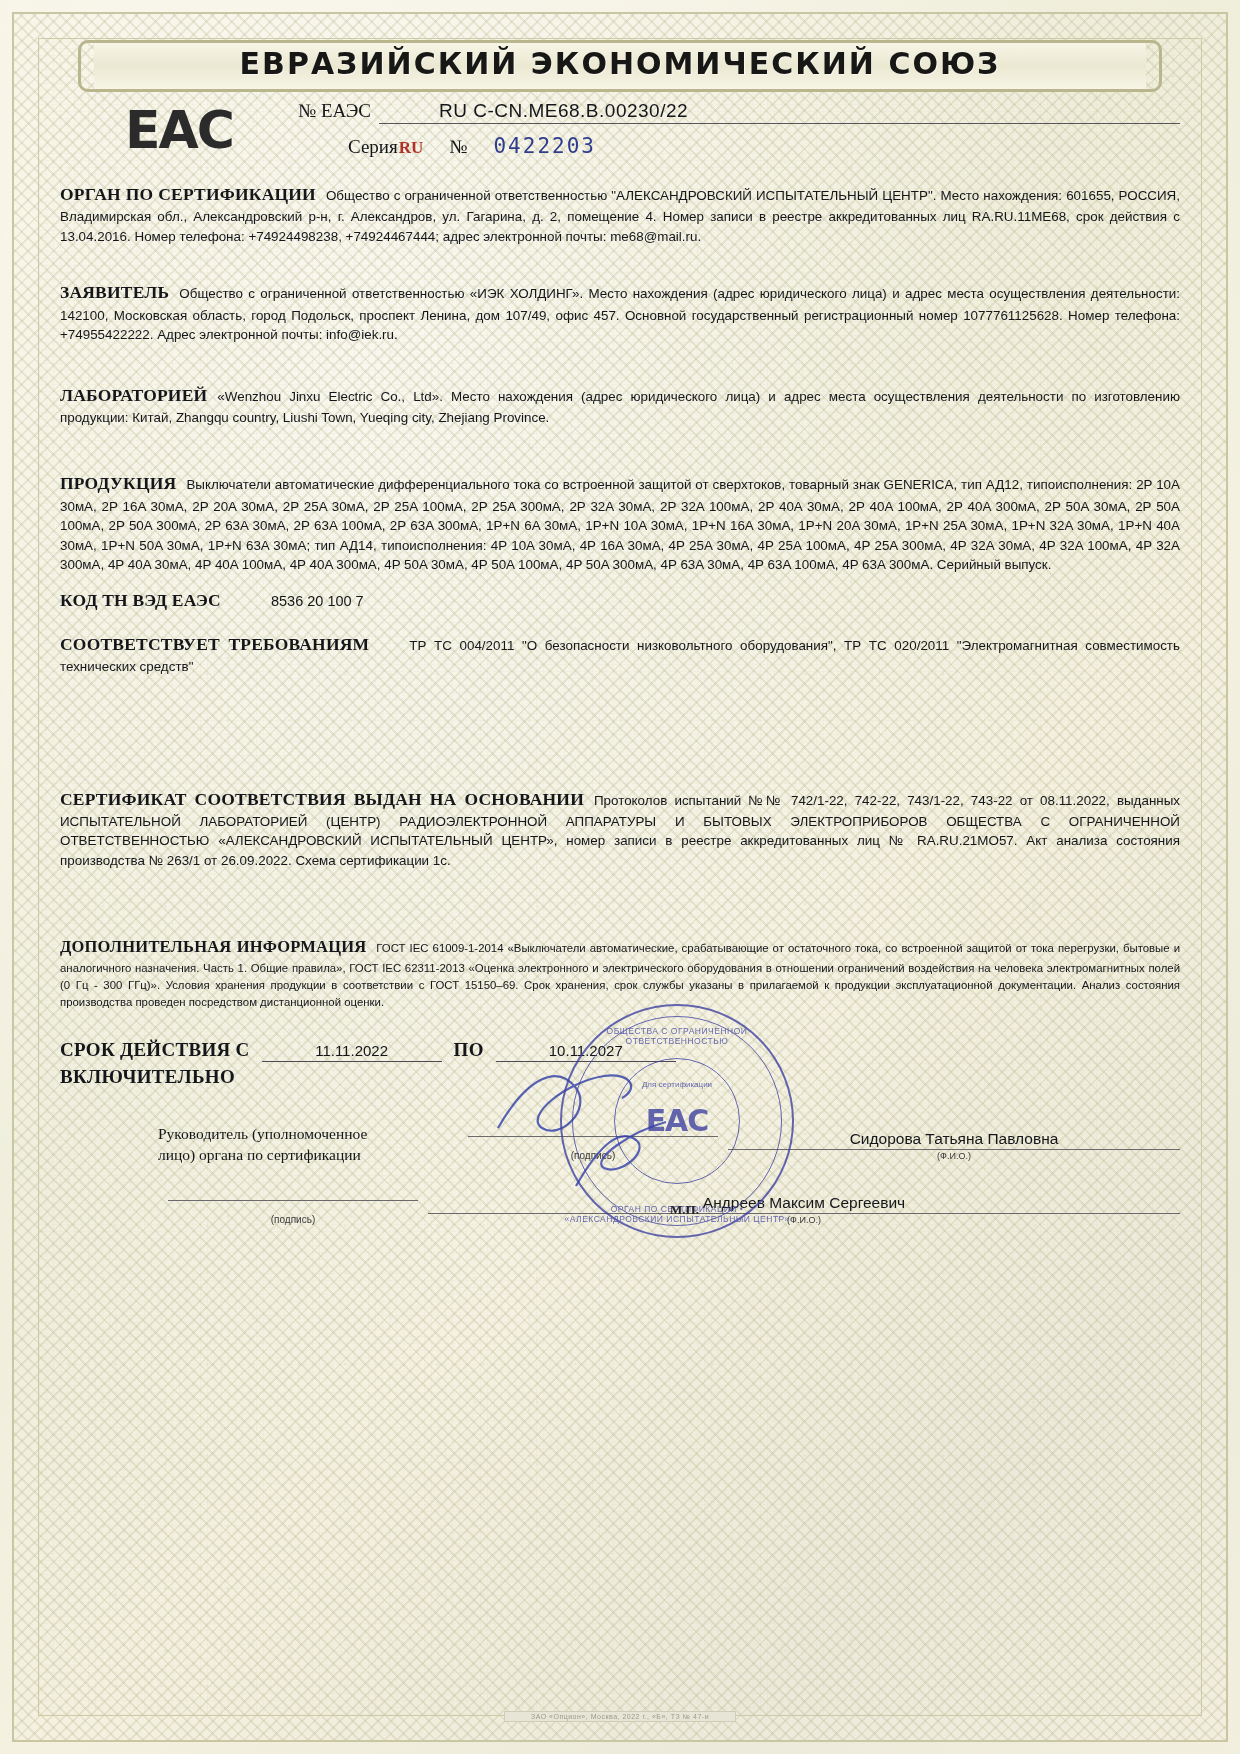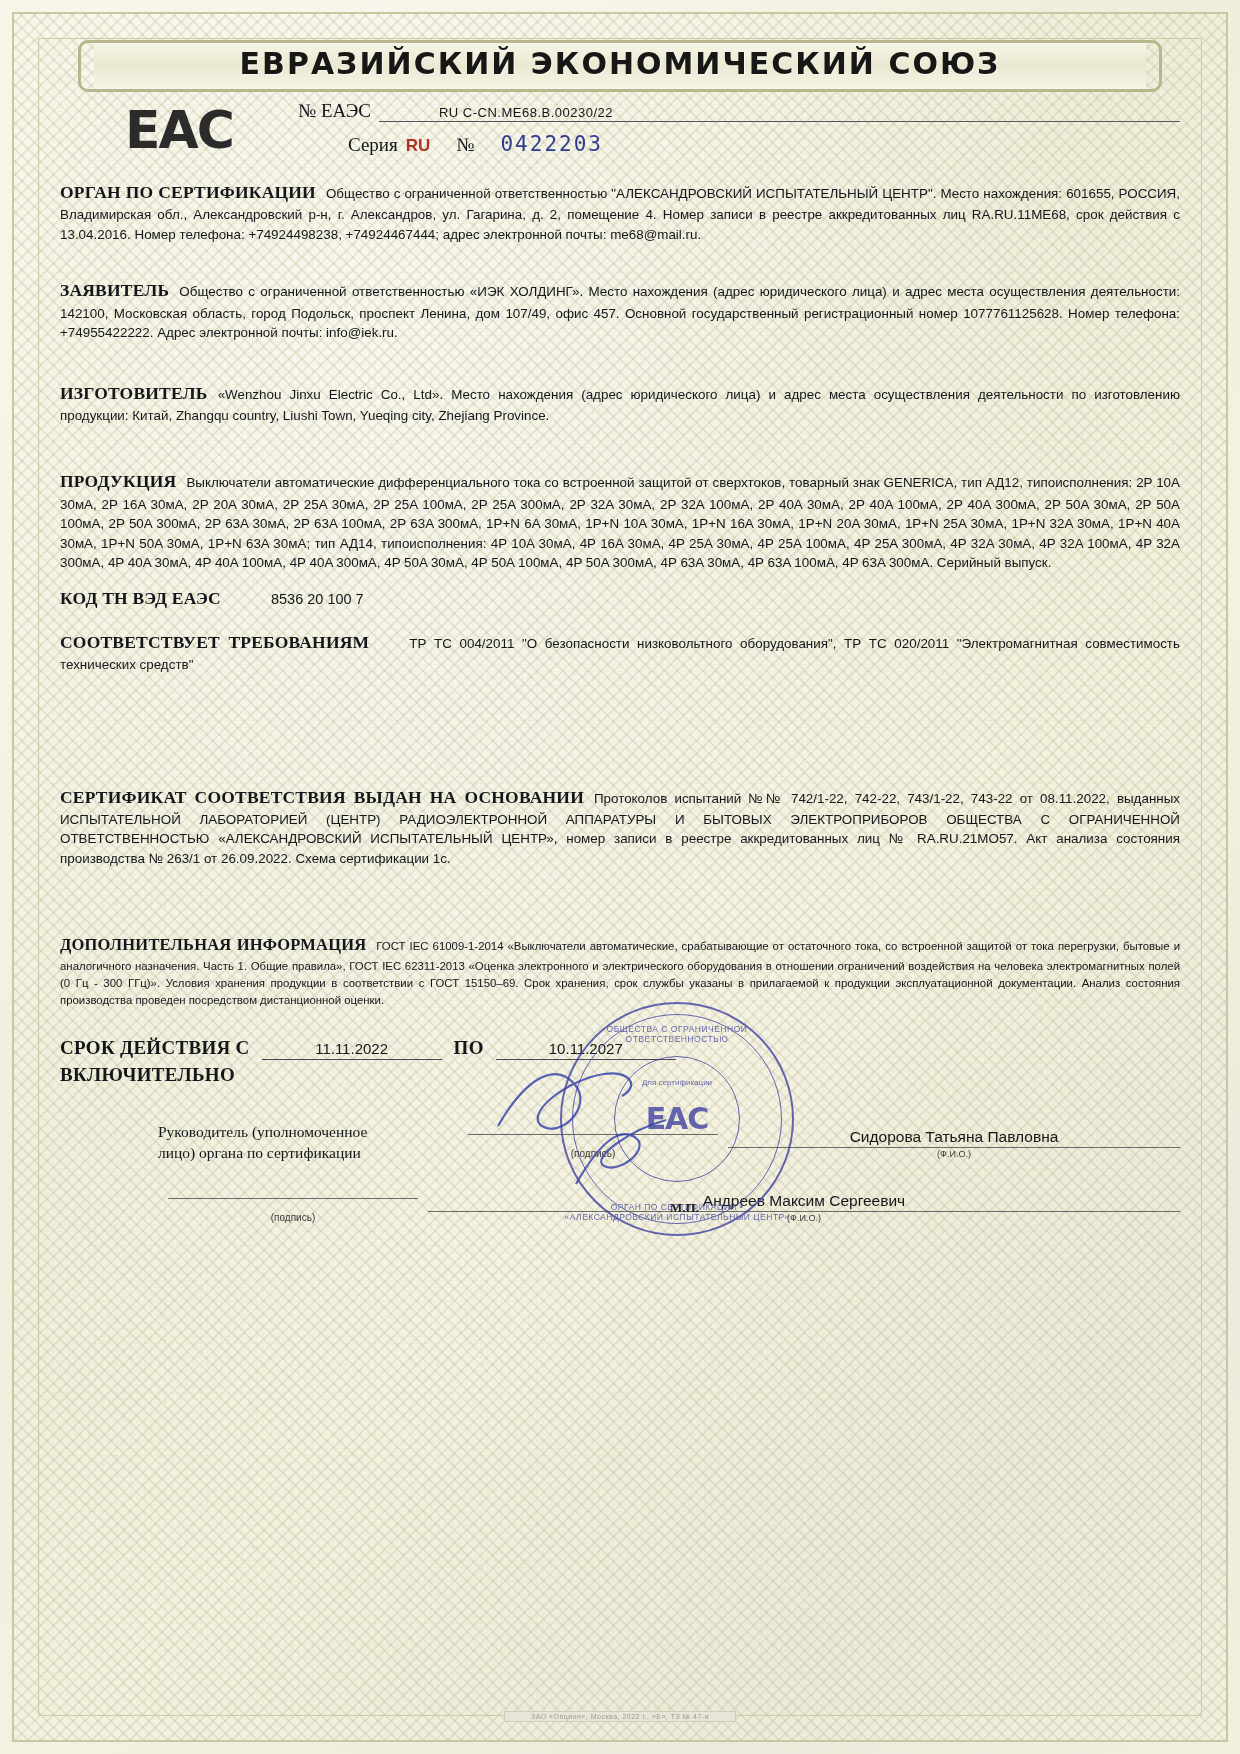--- a/index.html
+++ b/index.html
@@ -137,31 +137,31 @@
   }
   .numlabel {
     font-family: "Liberation Serif", serif;
     font-size: 19px;
     white-space: nowrap;
   }
   .numvalue {
     flex: 1;
     margin-left: 8px;
     border-bottom: 1px solid #55555a;
-    font-size: 13px;
+    font-size: 19px;
     letter-spacing: .5px;
     padding-bottom: 1px;
     padding-left: 60px;
   }
   .numline.series .numlabel { margin-left: 10px; }
   .serie-code {
     color: #b03226;
-    font-family: Liberation Sans, sans-serif;
-    font-weight: 700;
-    margin-left: 8px;
+    font-family: Liberation Serif, serif;
+    font-weight: 700;
+    margin-left: 1px;
   }
   .serie-num {
     color: #2f3d8c;
     font-family: "DejaVu Sans Mono", monospace;
     font-size: 21px;
     letter-spacing: 2px;
     margin-left: 26px;
   }
   .numline.series {
     justify-content: flex-start;
@@ -386,21 +386,21 @@
 
     <div class="section s-org">
       <p><span class="lbl">ОРГАН ПО СЕРТИФИКАЦИИ</span><span>Общество с ограниченной ответственностью "АЛЕКСАНДРОВСКИЙ ИСПЫТАТЕЛЬНЫЙ ЦЕНТР". Место нахождения: 601655, РОССИЯ, Владимирская обл., Александровский р-н, г. Александров, ул. Гагарина, д. 2, помещение 4. Номер записи в реестре аккредитованных лиц RA.RU.11ME68, срок действия с 13.04.2016. Номер телефона: +74924498238, +74924467444; адрес электронной почты: me68@mail.ru.</span></p>
     </div>
 
     <div class="section s-applicant">
       <p><span class="lbl">ЗАЯВИТЕЛЬ</span><span>Общество с ограниченной ответственностью «ИЭК ХОЛДИНГ». Место нахождения (адрес юридического лица) и адрес места осуществления деятельности: 142100, Московская область, город Подольск, проспект Ленина, дом 107/49, офис 457. Основной государственный регистрационный номер 1077761125628. Номер телефона: +74955422222. Адрес электронной почты: info@iek.ru.</span></p>
     </div>
 
     <div class="section s-maker">
-      <p><span class="lbl">ИЗГОТОВИТЕЛЬ</span><span>«Wenzhou Jinxu Electric Co., Ltd». Место нахождения (адрес юридического лица) и адрес места осуществления деятельности по изготовлению продукции: Китай, Zhangqu country, Liushi Town, Yueqing city, Zhejiang Province.</span></p>
+      <p><span class="lbl">ЛАБОРАТОРИЕЙ</span><span>«Wenzhou Jinxu Electric Co., Ltd». Место нахождения (адрес юридического лица) и адрес места осуществления деятельности по изготовлению продукции: Китай, Zhangqu country, Liushi Town, Yueqing city, Zhejiang Province.</span></p>
     </div>
 
     <div class="section s-product">
       <p><span class="lbl">ПРОДУКЦИЯ</span><span>Выключатели автоматические дифференциального тока со встроенной защитой от сверхтоков, товарный знак GENERICA, тип АД12, типоисполнения: 2P 10A 30мА, 2P 16A 30мА, 2P 20A 30мА, 2P 25A 30мА, 2P 25A 100мА, 2P 25A 300мА, 2P 32A 30мА, 2P 32A 100мА, 2P 40A 30мА, 2P 40A 100мА, 2P 40A 300мА, 2P 50A 30мА, 2P 50A 100мА, 2P 50A 300мА, 2P 63A 30мА, 2P 63A 100мА, 2P 63A 300мА, 1P+N 6A 30мА, 1P+N 10A 30мА, 1P+N 16A 30мА, 1P+N 20A 30мА, 1P+N 25A 30мА, 1P+N 32A 30мА, 1P+N 40A 30мА, 1P+N 50A 30мА, 1P+N 63A 30мА; тип АД14, типоисполнения: 4P 10A 30мА, 4P 16A 30мА, 4P 25A 30мА, 4P 25A 100мА, 4P 25A 300мА, 4P 32A 30мА, 4P 32A 100мА, 4P 32A 300мА, 4P 40A 30мА, 4P 40A 100мА, 4P 40A 300мА, 4P 50A 30мА, 4P 50A 100мА, 4P 50A 300мА, 4P 63A 30мА, 4P 63A 100мА, 4P 63A 300мА. Серийный выпуск.</span></p>
     </div>
 
     <div class="section s-tnved">
       <p><span class="lbl">КОД ТН ВЭД ЕАЭС</span><span class="val">8536 20 100 7</span></p>
     </div>
 

